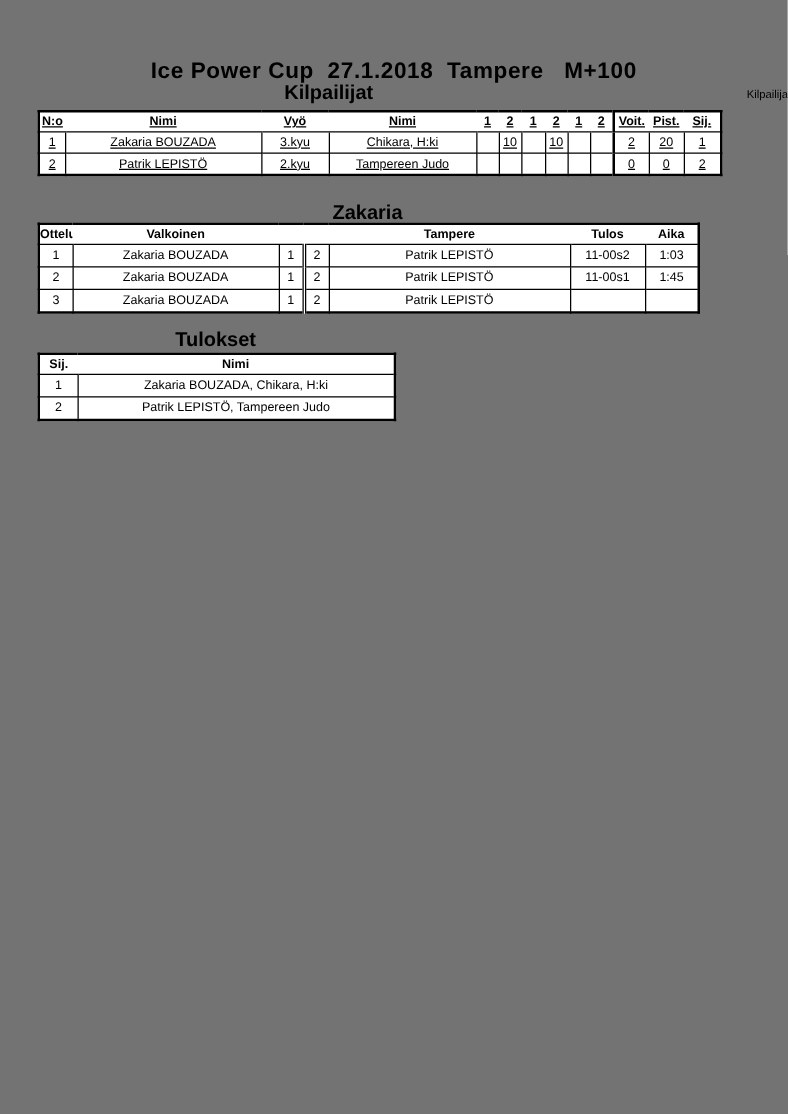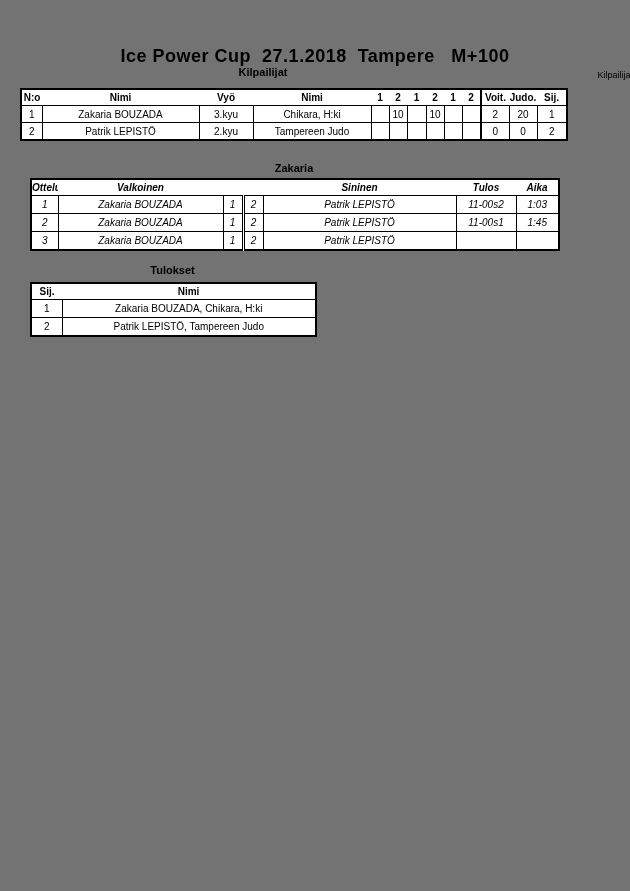--- a/index.html
+++ b/index.html
@@ -4,21 +4,21 @@
 <style>
   html, body { margin:0; padding:0; background:#fff; }
   .page {
     position:relative; width:630px; height:891px; background:#737373;
     font-family:"Liberation Sans", sans-serif; color:#000; overflow:hidden;padding-left:43px;
   }
   .doc-title {
     position:absolute; top:46px; left:0; width:630px; text-align:center;
     font-size:18px; font-weight:bold; white-space:pre; letter-spacing:0.5px;
   }
-  .section-title { position:absolute; font-size:11px; font-weight:bold; text-align:center; }
+  .section-title { position:absolute; font-size:16px; font-weight:bold; text-align:center; }
   .sub-kilpailijat { top:66px; left:0; width:526px; }
   .sub-ottelut   { top:162px; left:30px; width:528px; }
   .sub-tulokset  { top:264px; left:30px; width:285px; }
   .count-label { position:absolute; top:70px; right:30px; font-size:9px; text-align:center; }
 
   table.sheet {
     position:absolute; border-collapse:collapse; table-layout:fixed;
     border:2px solid #000; background:#fff;
   }
   table.sheet th {
@@ -29,22 +29,22 @@
     font-size:10px; padding:0; text-align:center; vertical-align:middle;
     border:1px solid #000; height:16px; overflow:hidden; white-space:nowrap;
   }
   table.t2 td { height:17px; }
   table.t3 td { height:17px; }
   th.left, td.left { text-align:left; }
   th.left { padding-left:1px; }
   td.left { padding-left:6px; }
   .thickL { border-left:2px solid #000 !important; }
   .dblL   { border-left:3px double #000 !important; }
-  .t1 { left:20px; top:88px;  width:546px; }
-  .t2 { left:30px; top:178px; width:528px;font-style:italic; }
+  .t1 { left:30px; top:88px;  width:546px;text-decoration:underline; }
+  .t2 { left:30px; top:178px; width:528px; }
   .t3 { left:30px; top:282px; width:285px; }
 </style>
 </head>
 <body>
 
 <div class="page">
 
   <div class="doc-title">Ice Power Cup  27.1.2018  Tampere   M+100</div>
   <div class="section-title sub-kilpailijat">Kilpailijat</div>
   <div class="count-label">Kilpailijat: 2</div>
@@ -71,21 +71,21 @@
       <th>Nimi</th>
       <th>Vyö</th>
       <th>Nimi</th>
       <th>1</th>
       <th>2</th>
       <th>1</th>
       <th>2</th>
       <th>1</th>
       <th>2</th>
       <th class="thickL">Voit.</th>
-      <th>Judo.</th>
+      <th>Pist.</th>
       <th>Sij.</th>
     </tr>
     <tr>
       <td>1</td>
       <td class="left">Zakaria BOUZADA</td>
       <td>3.kyu</td>
       <td class="left">Chikara, H:ki</td>
       <td></td>
       <td>10</td>
       <td></td>
@@ -125,21 +125,21 @@
       <col style="width:193px">
         <col style="width:60px">
         <col style="width:43px">
     </colgroup>
     <tbody>
         <tr>
       <th class="left">Ottelu</th>
       <th>Valkoinen</th>
       <th></th>
       <th></th>
-      <th>Sininen</th>
+      <th>Tampere</th>
       <th>Tulos</th>
       <th>Aika</th>
     </tr>
     <tr>
       <td>1</td>
       <td class="left">Zakaria BOUZADA</td>
       <td>1</td>
       <td class="dblL">2</td>
       <td class="left">Patrik LEPISTÖ</td>
       <td>11-00s2</td>

